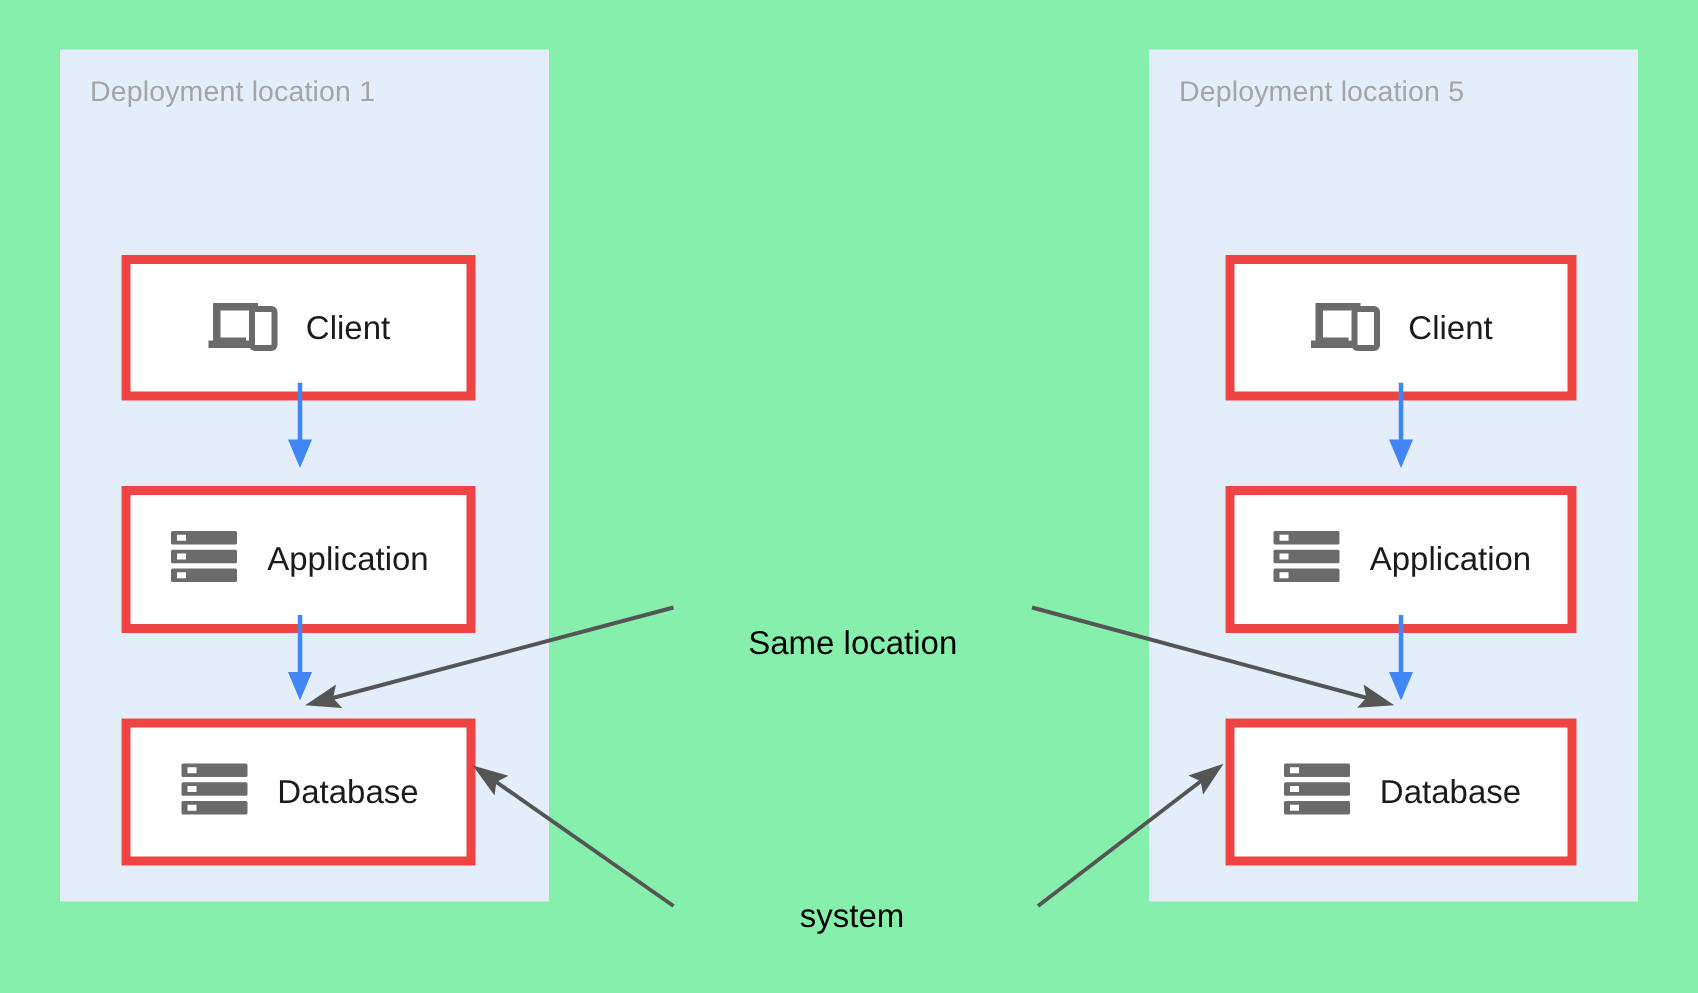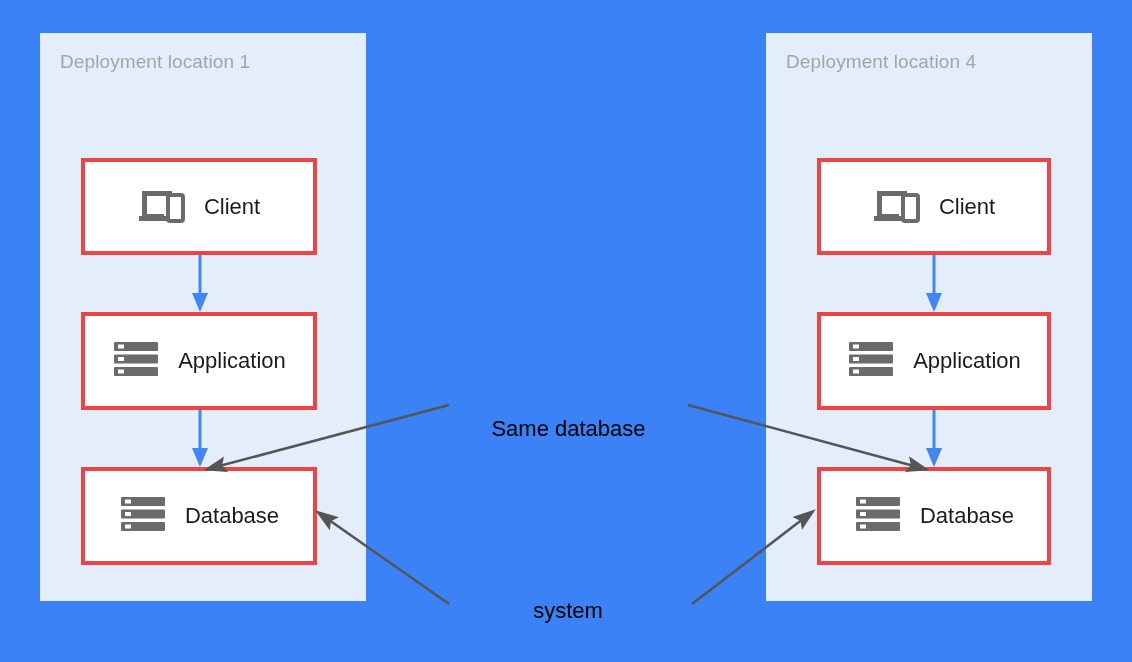--- a/index.html
+++ b/index.html
@@ -8,21 +8,21 @@
     background: #ffffff;
   }
   body {
     font-family: "Liberation Sans", sans-serif;
     -webkit-font-smoothing: antialiased;
   }
   #canvas {
     position: relative;
     width: 1132px;
     height: 662px;
-    background: #3b82f6;
+    background: #86efac;
     overflow: hidden;
   }
 
   
   .panel {
     position: absolute;
     background: #e3eefa;
     box-sizing: border-box;
   }
   .panel-title {
@@ -32,27 +32,28 @@
     font-size: 19px;
     color: #a5a5a5;
     letter-spacing: 0.1px;
     white-space: nowrap;
   }
 
   
   .node {
     position: absolute;
     background: #ffffff;
-    border: 4px solid #ef4444;
+    border: 6px solid #ef4444;
     box-sizing: border-box;
     display: flex;
     flex-direction: row;
     align-items: center;
     justify-content: center;
     gap: 18px;
+    margin-top: 12px;
   }
   .node-label {
     font-size: 22px;
     color: #1b1b1b;
     white-space: nowrap;
   }
   .node-icon {
     display: block;
     flex: 0 0 auto;
   }
@@ -133,21 +134,21 @@
         <rect x="2" y="15.5" width="44" height="9" rx="1" fill="#6b6b6b"></rect>
         <rect x="6" y="18" width="6" height="4" fill="#ffffff"></rect>
         <rect x="2" y="28" width="44" height="9" rx="1" fill="#6b6b6b"></rect>
         <rect x="6" y="30.5" width="6" height="4" fill="#ffffff"></rect>
       </svg>
     </span>
     <span class="node-label">Database</span>
   </div>
 
   <div class="panel" style="left:766px; top:33px; width:326px; height:568px;">
-    <div class="panel-title">Deployment location 4</div>
+    <div class="panel-title">Deployment location 5</div>
   </div>
 
   <div class="node" style="left:817px; top:158px; width:234px; height:97px;">
     <span class="node-icon">
       <svg width="48" height="40" viewBox="0 0 48 40" xmlns="http://www.w3.org/2000/svg">
         <path d="M4 6 h30 v5 H9 v18 h17 v5 H4 Z" fill="#6b6b6b"></path>
         <rect x="1" y="31" width="28" height="5" fill="#6b6b6b"></rect>
         <rect x="30" y="10" width="15" height="26" rx="2" fill="none" stroke="#6b6b6b" stroke-width="4"></rect>
       </svg>
     </span>
@@ -202,20 +203,20 @@
     <line x1="449" y1="405" x2="208" y2="469" stroke="#555555" stroke-width="2.6" marker-end="url(#arrowhead-gray)"></line>
 
     <line x1="688" y1="405" x2="925" y2="469" stroke="#555555" stroke-width="2.6" marker-end="url(#arrowhead-gray)"></line>
 
     <line x1="449" y1="604" x2="319" y2="513" stroke="#555555" stroke-width="2.6" marker-end="url(#arrowhead-gray)"></line>
 
     <line x1="692" y1="604" x2="812" y2="512" stroke="#555555" stroke-width="2.6" marker-end="url(#arrowhead-gray)"></line>
   </svg>
 
   <div class="annot-label" style="left:446px; top:384px; width:245px;">
-    <div>Same database</div>
+    <div>Same location</div>
   </div>
 
   <div class="annot-label" style="left:443px; top:566px; width:250px;">
     <div>system</div>
   </div>
 
 </div>
 
 </body></html>

